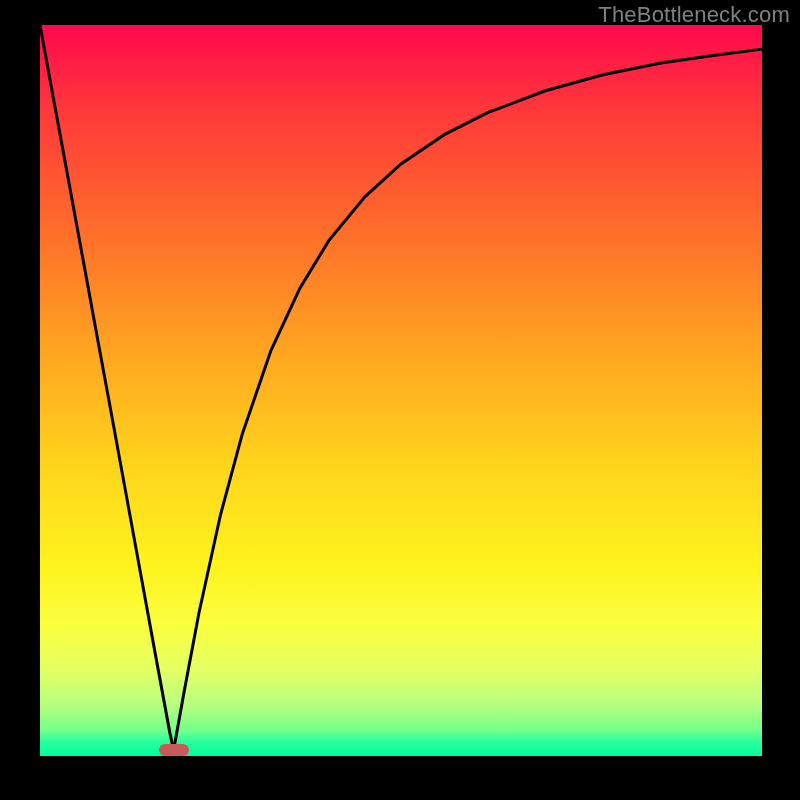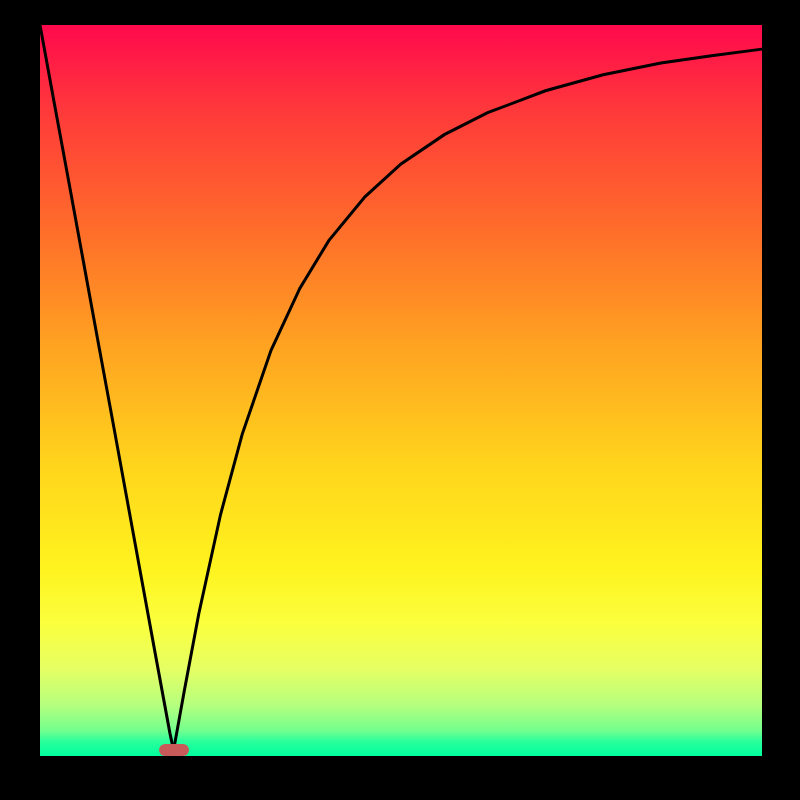--- a/index.html
+++ b/index.html
@@ -69,13 +69,14 @@
 <div class="stage">
   <div class="gradient-panel"></div>
 
   <svg class="curve" viewBox="0 0 722 731" preserveAspectRatio="none">
     <path id="left-branch-path" d="M0.00 0.00 L14.44 78.95 L28.88 157.16 L43.32 236.11 L57.76 315.06 L72.20 393.28 L86.64 472.23 L101.08 551.17 L115.52 630.12 L129.96 708.34 L133.57 725.15 " fill="none" stroke="#000" stroke-width="3" stroke-linecap="round"></path>
     <path id="right-branch-path" d="M133.57 725.15 L144.40 665.21 L158.84 588.45 L180.50 489.77 L202.16 409.36 L231.04 325.29 L259.92 263.16 L288.80 215.64 L324.90 171.78 L361.00 138.89 L404.32 109.65 L447.64 87.72 L505.40 65.79 L563.16 49.71 L620.92 38.01 L671.46 30.70 L722.00 24.12 " fill="none" stroke="#000" stroke-width="3" stroke-linecap="round"></path>
   </svg>
 
   <div id="marker" class="marker" style="left: 173.57px; top: 750.152px;"></div>
 
+  <div class="watermark">TheBottleneck.com</div>
 </div>
 
 </body></html>

